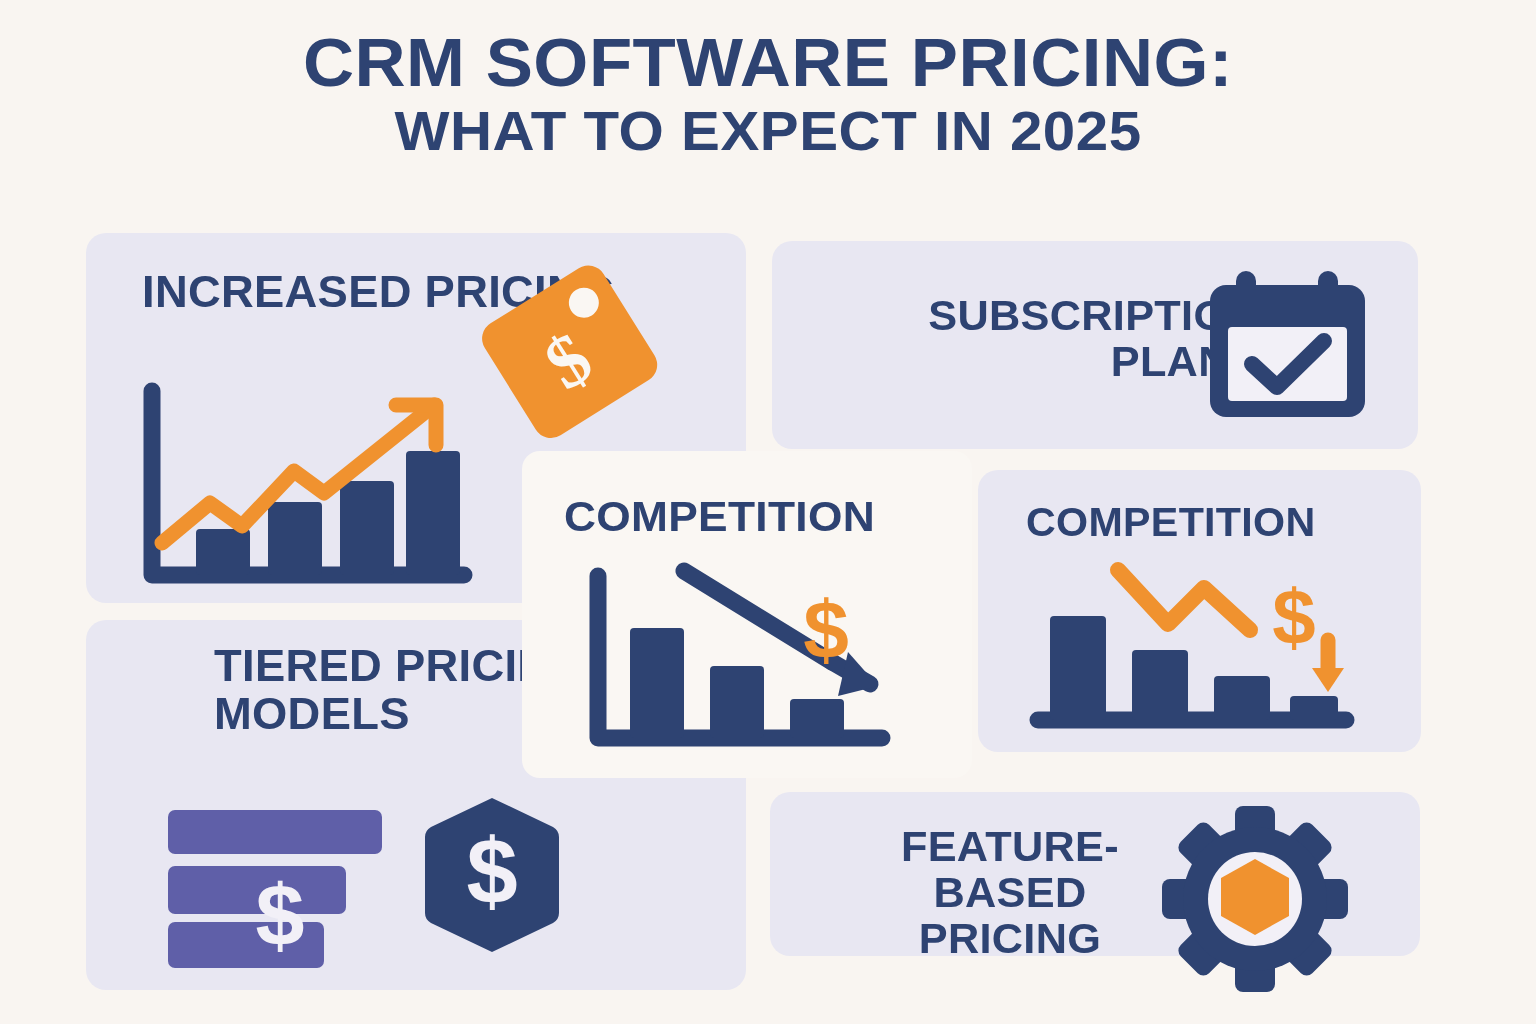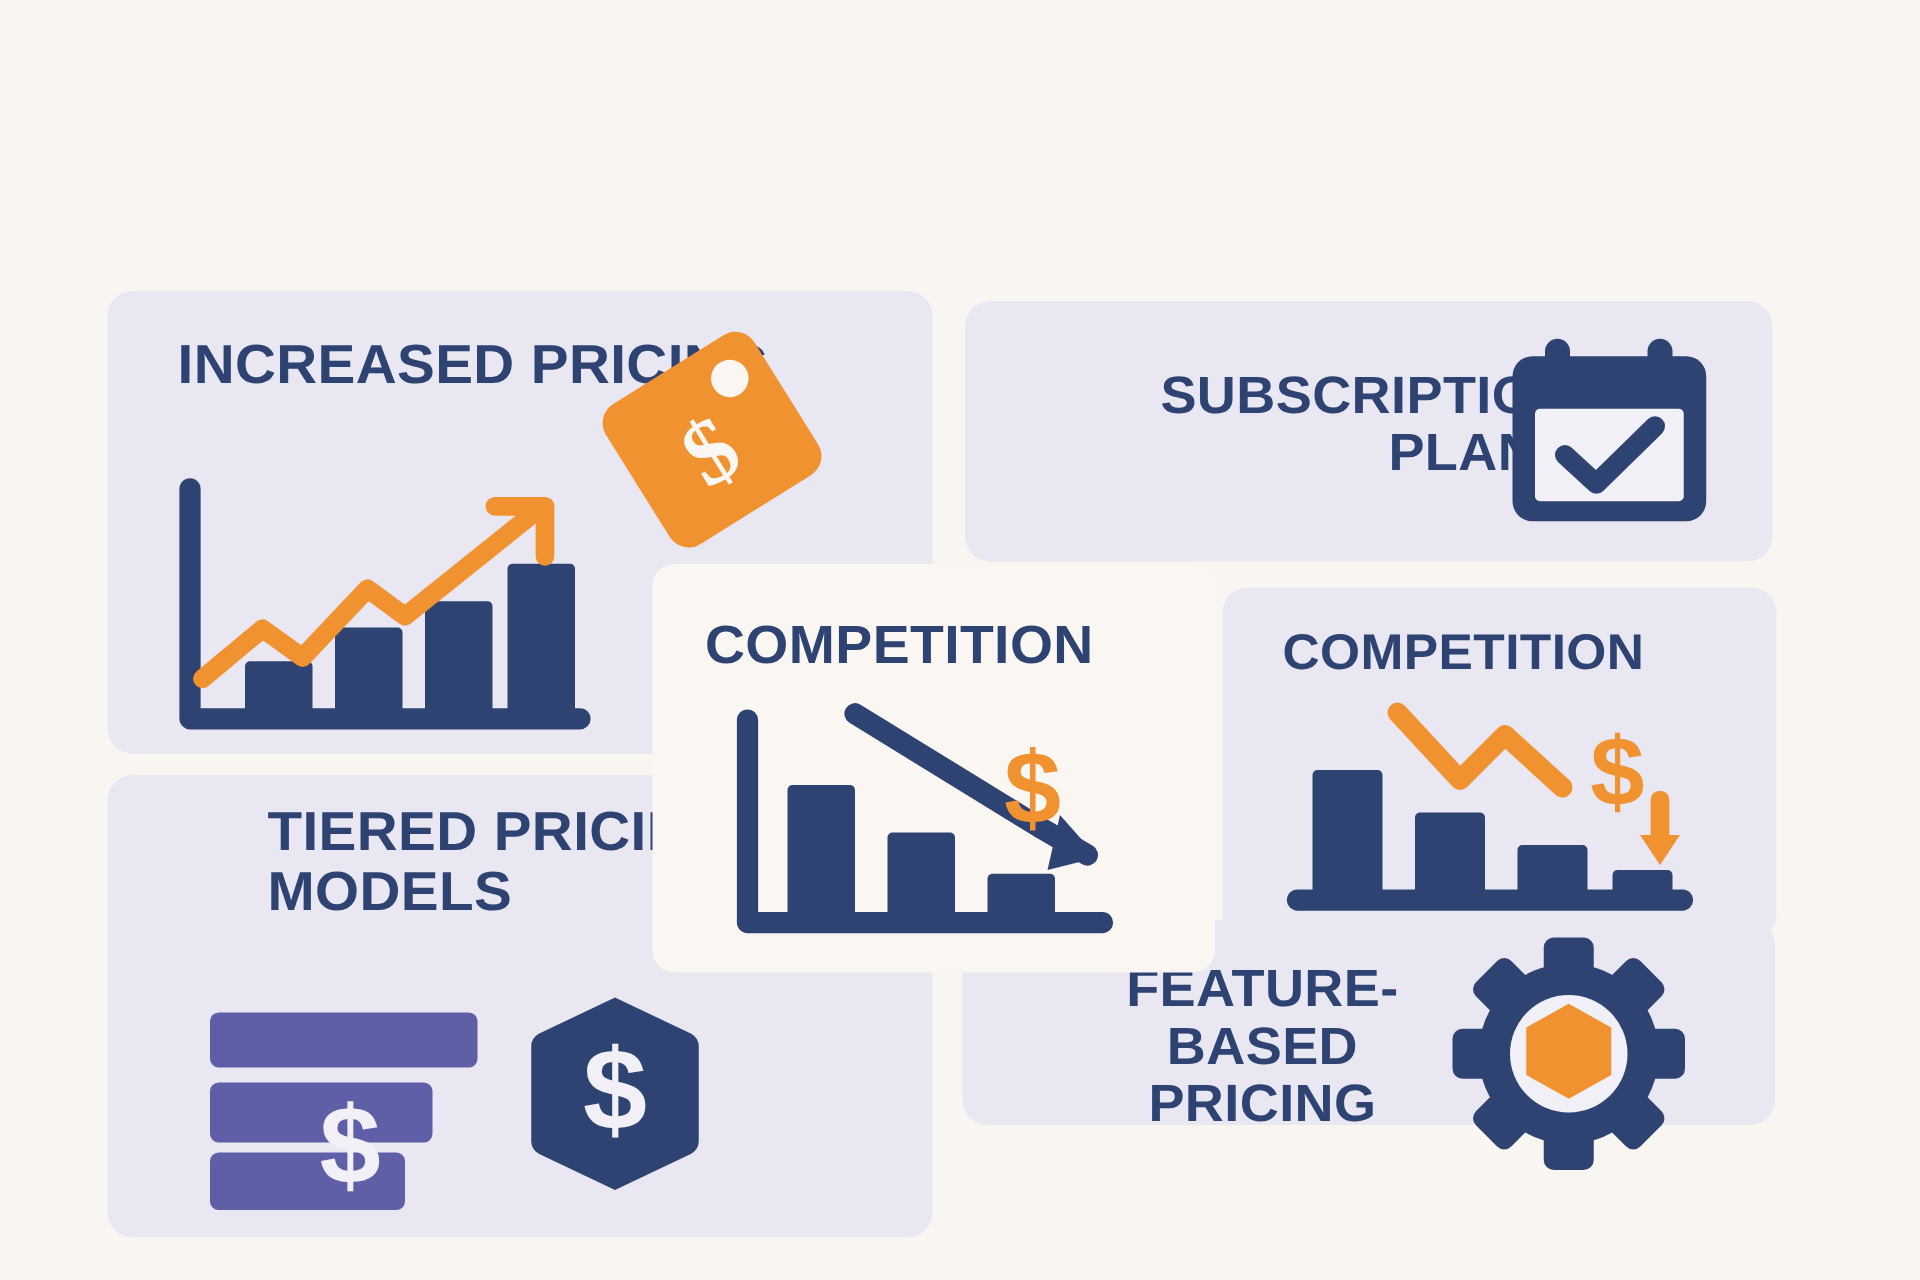--- a/index.html
+++ b/index.html
@@ -65,38 +65,42 @@
     transform: scaleX(1.03);
     transform-origin: left center;
   }
 
   
   #card-increased-pricing { left: 86px;  top: 233px; width: 660px; height: 370px; }
   #card-subscription      { left: 772px; top: 241px; width: 646px; height: 208px; }
   #card-competition-center{ left: 522px; top: 451px; width: 450px; height: 327px; z-index: 5; }
   #card-competition-right { left: 978px; top: 470px; width: 443px; height: 282px; }
   #card-tiered            { left: 86px;  top: 620px; width: 660px; height: 370px; }
-  #card-feature           { left: 770px; top: 736px; width: 650px; height: 164px; }
+  #card-feature           { left: 770px; top: 792px; width: 650px; height: 164px; }
 
   
   #title-increased  { left: 56px;  top: 35px;  font-size: 44px; }
   #title-subscr     { left: 44px;  top: 52px;  font-size: 42px; text-align: right; width: 430px; }
   #title-comp-center{ left: 42px;  top: 42px;  font-size: 43px; }
   #title-comp-right { left: 48px;  top: 30px;  font-size: 40px; }
   #title-tiered     { left: 128px; top: 22px;  font-size: 44px; }
   #title-feature    { left: 70px;  top: 32px;  font-size: 42px; text-align: center; width: 330px; }
 
   svg { display: block; overflow: visible; }
   .art { position: absolute; }
 </style>
 </head>
 <body>
 
 <div id="canvas">
 
+  <div id="title-block">
+    <span id="title-line-1">CRM SOFTWARE PRICING:</span>
+    <span id="title-line-2">WHAT TO EXPECT IN 2025</span>
+  </div>
 
   <div class="card" id="card-increased-pricing">
     <div class="card-title" id="title-increased">INCREASED PRICING</div>
 
     <div class="art" style="left:48px; top:150px;">
       <svg width="340" height="210" viewBox="0 0 340 210">
 
         <path d="M18 8 L18 192 L330 192" fill="none" stroke="#2E4372" stroke-width="17" stroke-linecap="round" stroke-linejoin="round"></path>
 
         <rect x="62" y="146" width="54" height="46" rx="4" fill="#2E4372"></rect>

